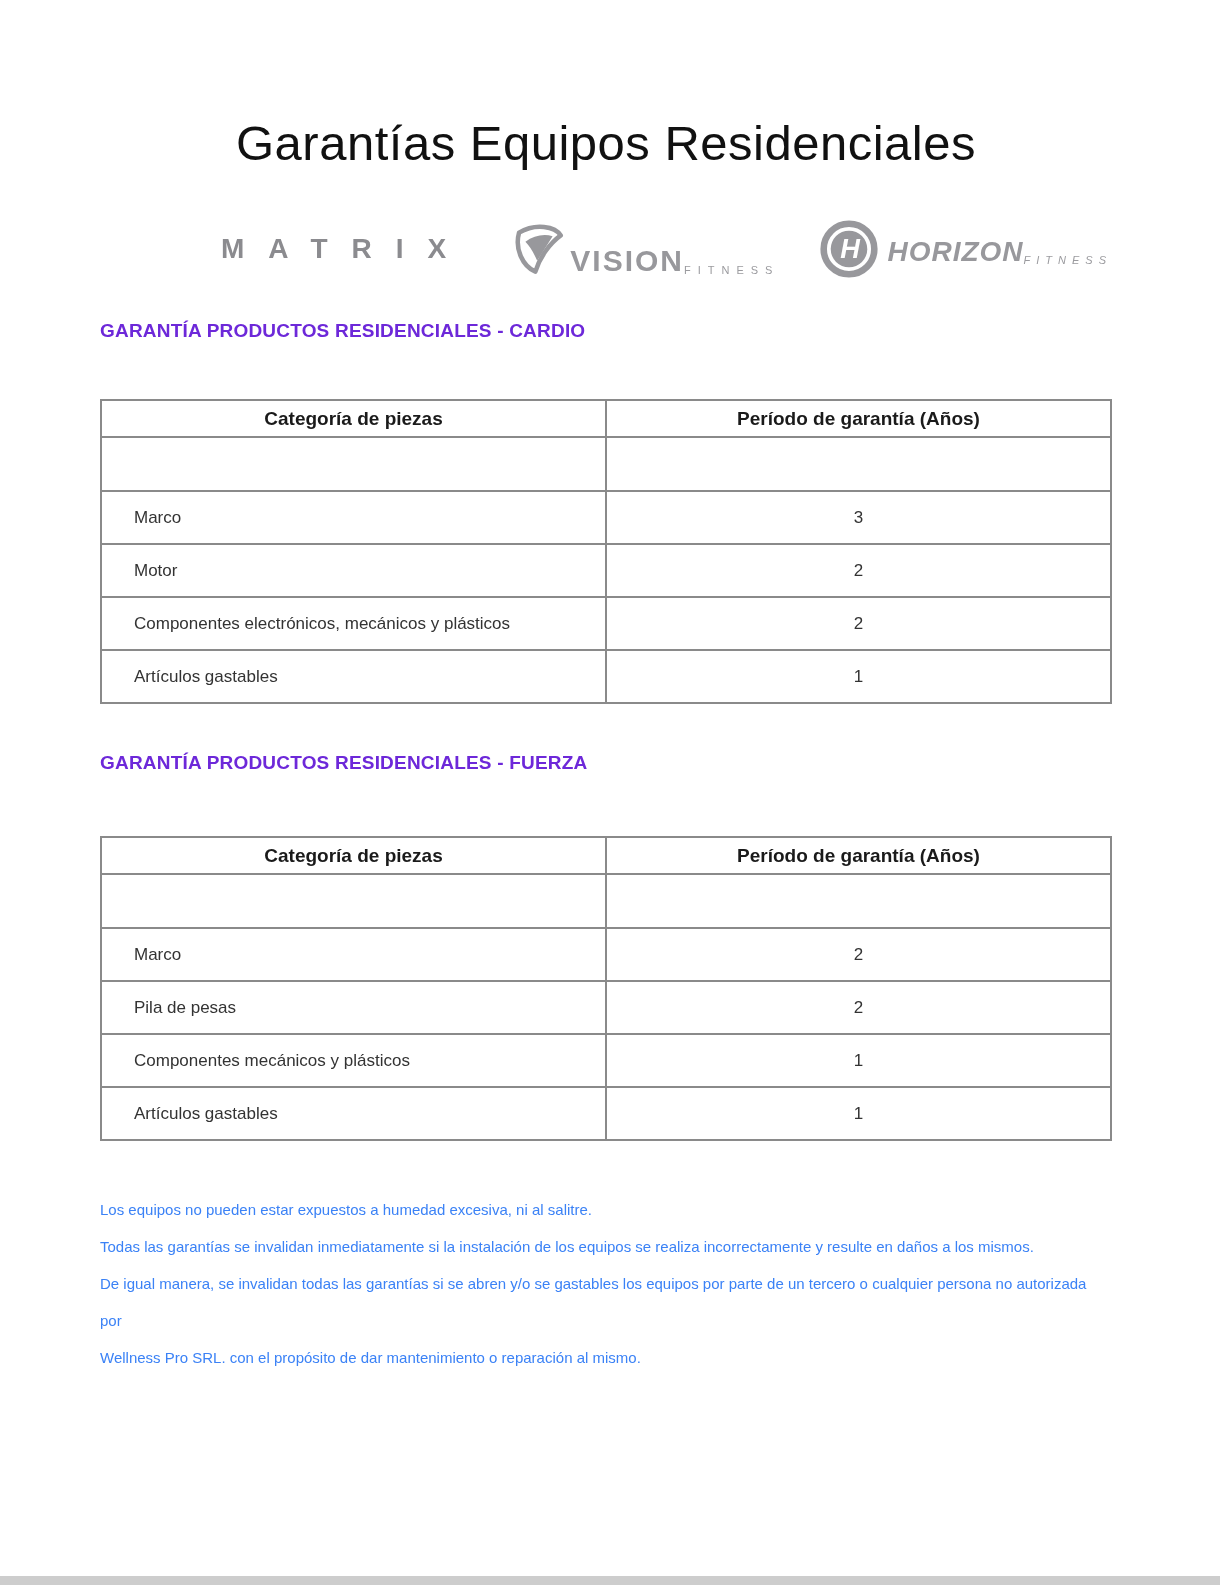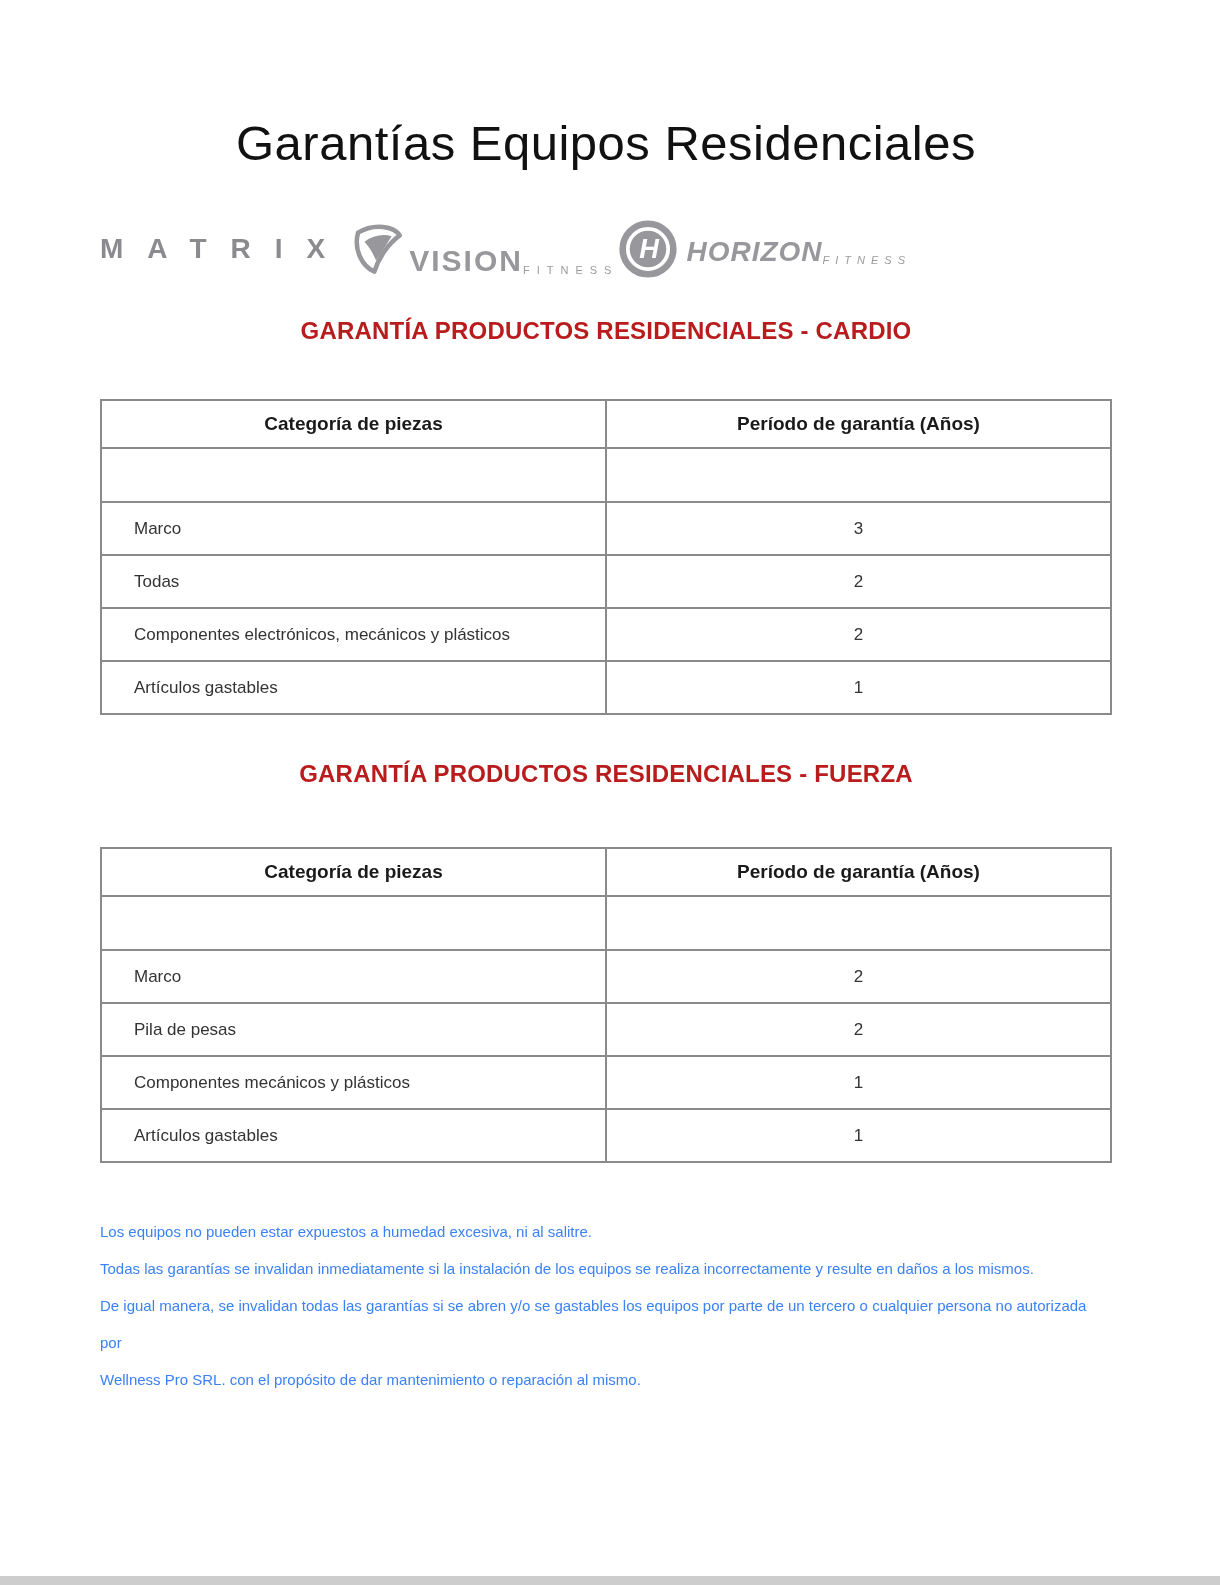--- a/index.html
+++ b/index.html
@@ -26,22 +26,23 @@
     font-weight: 400;
     color: #111111;
     text-align: center;
     letter-spacing: 0.5px;
   }
   
   .logos {
     margin-top: 46px;
     height: 62px;
     display: flex;
-    justify-content: flex-start;
+    justify-content: flex-end;
     align-items: center;
+    gap: 40px;
   }
   .logo { color: #95959a; display: flex; align-items: center; }
   .matrix-text {
     font-size: 28px;
     font-weight: 700;
     letter-spacing: 24px;
     color: #8b8b8f;
     white-space: nowrap;
   }
   .vision { gap: 2px; }
@@ -76,42 +77,41 @@
     font-size: 11px;
     font-style: italic;
     letter-spacing: 6px;
     color: #9b9b9f;
     margin-top: 4px;
     line-height: 11px;
   }
   
   .section-heading {
     margin: 40px 0 0 0;
-    font-size: 24px;
+    font-size: 19px;
     line-height: 22px;
     font-weight: 700;
-    color: #b91c1c;
+    color: #6d28d9;
     letter-spacing: 0.2px;
-    text-align: center;
   }
   .section-heading.second { margin-top: 48px; }
   
   table.wtable {
     width: 100%;
     border-collapse: collapse;
     margin-top: 57px;
     table-layout: fixed;
   }
   table.wtable.second { margin-top: 62px; }
   table.wtable th, table.wtable td {
     border: 2px solid #8a8a8a;
     vertical-align: middle;
   }
   table.wtable th {
-    height: 48px;
+    height: 37px;
     font-size: 19px;
     font-weight: 700;
     color: #1a1a1a;
     text-align: center;
   }
   table.wtable tr.empty-row td { height: 54px; }
   table.wtable td { height: 53px; font-size: 17px; color: #333333; }
   table.wtable td.cat { text-align: left; padding-left: 32px; }
   table.wtable td.yrs { text-align: center; }
   
@@ -185,21 +185,21 @@
       <tbody>
         <tr class="empty-row">
           <td></td>
           <td></td>
         </tr>
         <tr>
           <td class="cat">Marco</td>
           <td class="yrs">3</td>
         </tr>
         <tr>
-          <td class="cat">Todas</td>
+          <td class="cat">Motor</td>
           <td class="yrs">2</td>
         </tr>
         <tr>
           <td class="cat">Componentes electrónicos, mecánicos y plásticos</td>
           <td class="yrs">2</td>
         </tr>
         <tr>
           <td class="cat">Artículos gastables</td>
           <td class="yrs">1</td>
         </tr>

